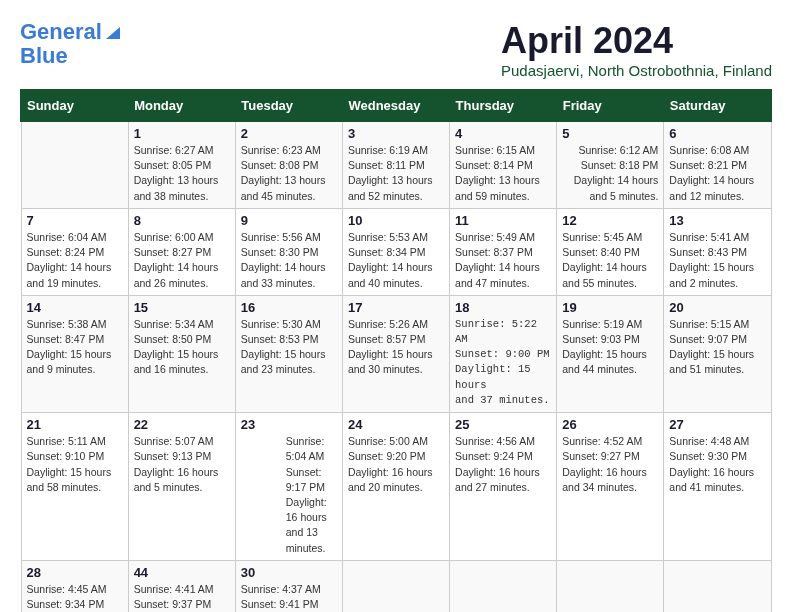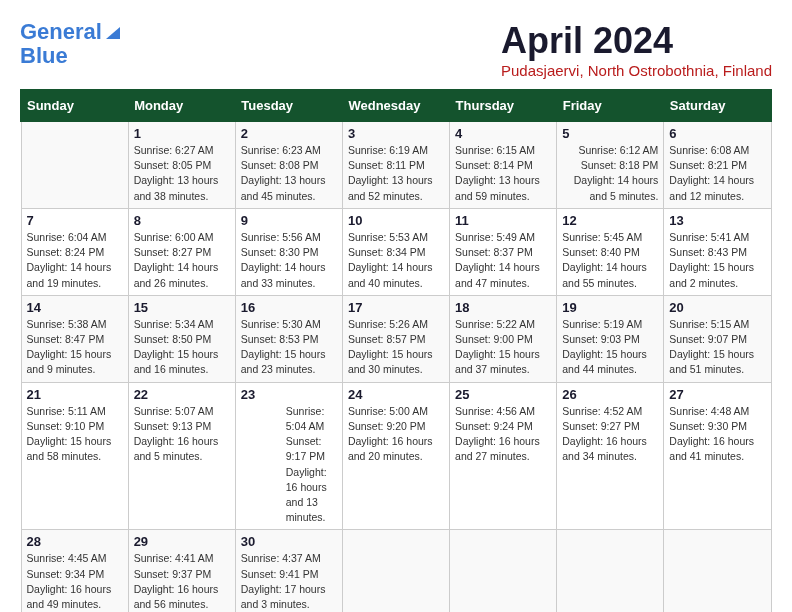--- a/index.html
+++ b/index.html
@@ -32,21 +32,21 @@
     .title-block {
       text-align: left;
     }
     .main-title {
       font-size: 36px;
       font-weight: bold;
       color: #1a1a2e;
     }
     .subtitle {
       font-size: 15px;
-      color: #b91c1c;
+      color: #14532d;
     }
     table {
       width: 100%;
       border-collapse: collapse;
       font-size: 11px;
     }
     thead tr th {
       background-color: #14532d;
       color: #fff;
       padding: 7px 5px;
@@ -233,21 +233,21 @@
         </td>
         <td>
           <span class="day-num">17</span>
           <div class="day-info" style="white-space: pre-line;">Sunrise: 5:26 AM
 Sunset: 8:57 PM
 Daylight: 15 hours
 and 30 minutes.</div>
         </td>
         <td>
           <span class="day-num">18</span>
-          <div class="day-info" style="white-space: pre-line;">Sunrise: 5:22 AM
+          <div class="day-info" style="white-space: pre-line; font-family: Liberation Mono, monospace;">Sunrise: 5:22 AM
 Sunset: 9:00 PM
 Daylight: 15 hours
 and 37 minutes.</div>
         </td>
         <td>
           <span class="day-num">19</span>
           <div class="day-info" style="white-space: pre-line;">Sunrise: 5:19 AM
 Sunset: 9:03 PM
 Daylight: 15 hours
 and 44 minutes.</div>
@@ -313,21 +313,21 @@
       </tr>
       <tr>
         <td>
           <span class="day-num">28</span>
           <div class="day-info" style="white-space: pre-line;">Sunrise: 4:45 AM
 Sunset: 9:34 PM
 Daylight: 16 hours
 and 49 minutes.</div>
         </td>
         <td>
-          <span class="day-num">29</span>
+          <span class="day-num">44</span>
           <div class="day-info" style="white-space: pre-line;">Sunrise: 4:41 AM
 Sunset: 9:37 PM
 Daylight: 16 hours
 and 56 minutes.</div>
         </td>
         <td>
           <span class="day-num">30</span>
           <div class="day-info" style="white-space: pre-line;">Sunrise: 4:37 AM
 Sunset: 9:41 PM
 Daylight: 17 hours

